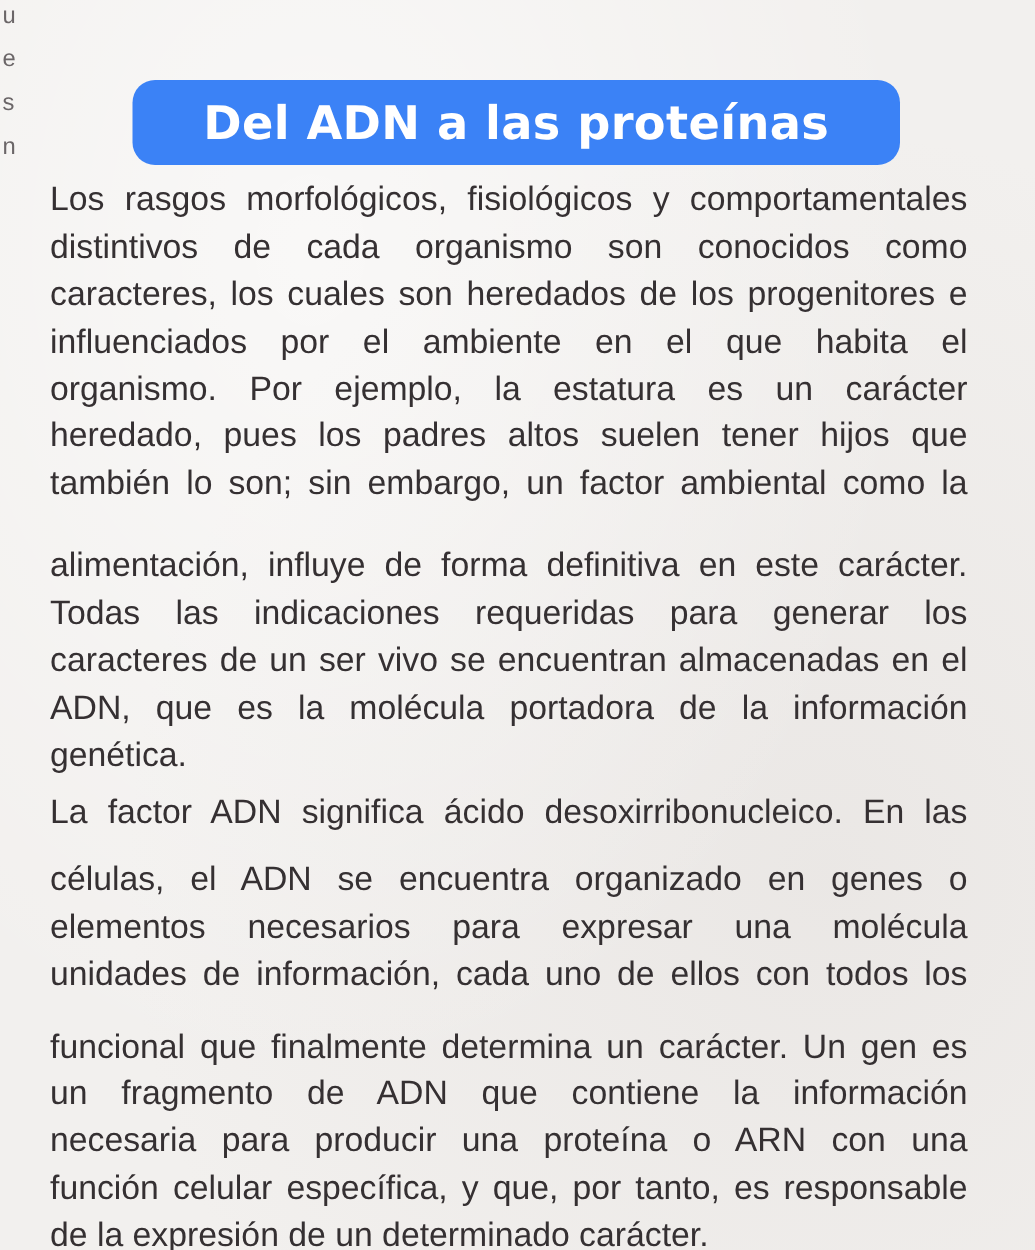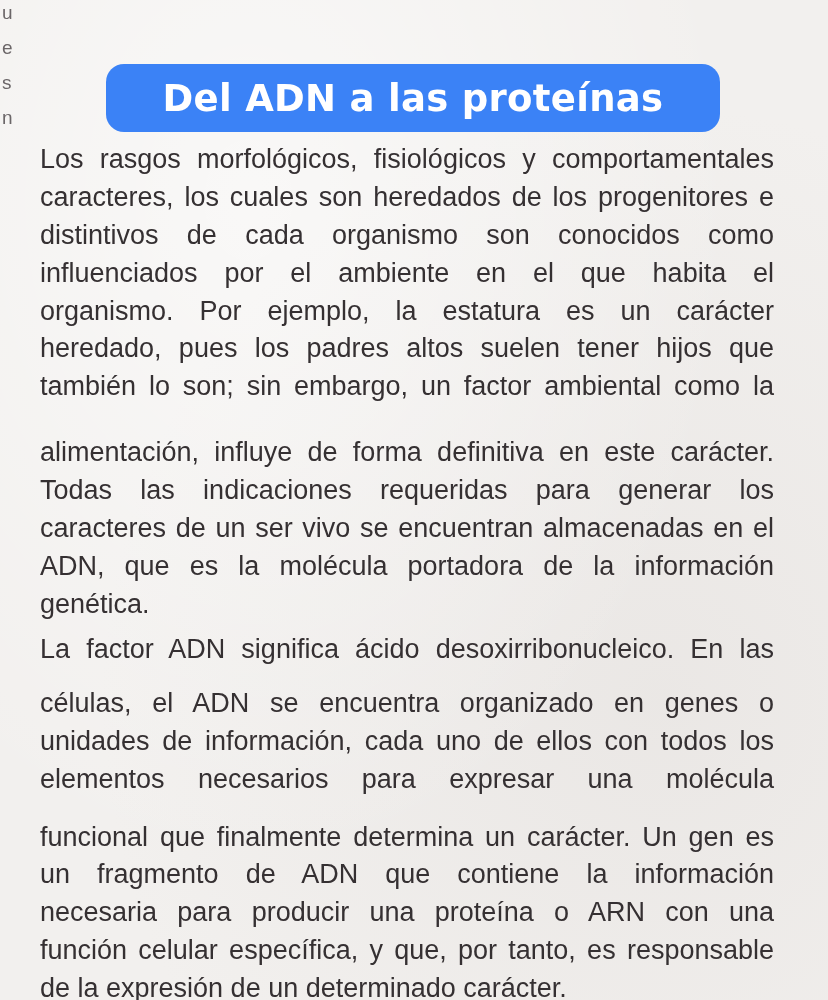--- a/index.html
+++ b/index.html
@@ -90,36 +90,36 @@
   <span class="margin-letter" style="top:72px">s</span>
   <span class="margin-letter" style="top:107px">n</span>
 </div>
 
 <div class="title-banner">
   <span class="title-text">Del ADN a las proteínas</span>
 </div>
 
 <div class="body-text para-1">
   <span class="line" style="display: block;">Los rasgos morfológicos, fisiológicos y comportamentales</span>
+  <span class="line" style="display: block;">distintivos de cada organismo son conocidos como</span>
   <span class="line" style="display: block;">caracteres, los cuales son heredados de los progenitores e</span>
-  <span class="line" style="display: block;">distintivos de cada organismo son conocidos como</span>
   <span class="line" style="display: block;">influenciados por el ambiente en el que habita el</span>
   <span class="line" style="display: block;">organismo. Por ejemplo, la estatura es un carácter</span>
   <span class="line" style="display: block;">heredado, pues los padres altos suelen tener hijos que</span>
   <span class="line" style="display: block;">también lo son; sin embargo, un factor ambiental como la</span>
   <span class="line" style="display: block; margin-top: 28px;">alimentación, influye de forma definitiva en este carácter.</span>
   <span class="line" style="display: block;">Todas las indicaciones requeridas para generar los</span>
   <span class="line" style="display: block;">caracteres de un ser vivo se encuentran almacenadas en el</span>
   <span class="line" style="display: block;">ADN, que es la molécula portadora de la información</span>
   <span class="line last" style="display: block;">genética.</span>
 </div>
 
 <div class="body-text para-2">
   <span class="line" style="display: block;">La factor ADN significa ácido desoxirribonucleico. En las</span>
   <span class="line" style="display: block; margin-top: 16px;">células, el ADN se encuentra organizado en genes o</span>
+  <span class="line" style="display: block;">elementos necesarios para expresar una molécula</span>
   <span class="line" style="display: block;">unidades de información, cada uno de ellos con todos los</span>
-  <span class="line" style="display: block;">elementos necesarios para expresar una molécula</span>
   <span class="line" style="display: block; margin-top: 20px;">funcional que finalmente determina un carácter. Un gen es</span>
   <span class="line" style="display: block;">un fragmento de ADN que contiene la información</span>
   <span class="line" style="display: block;">necesaria para producir una proteína o ARN con una</span>
   <span class="line" style="display: block;">función celular específica, y que, por tanto, es responsable</span>
   <span class="line last" style="display: block;">de la expresión de un determinado carácter.</span>
 </div>
 
 </body></html>

